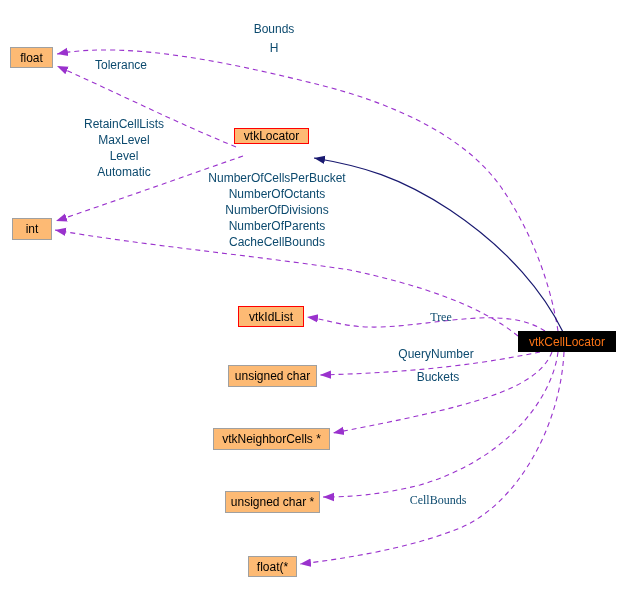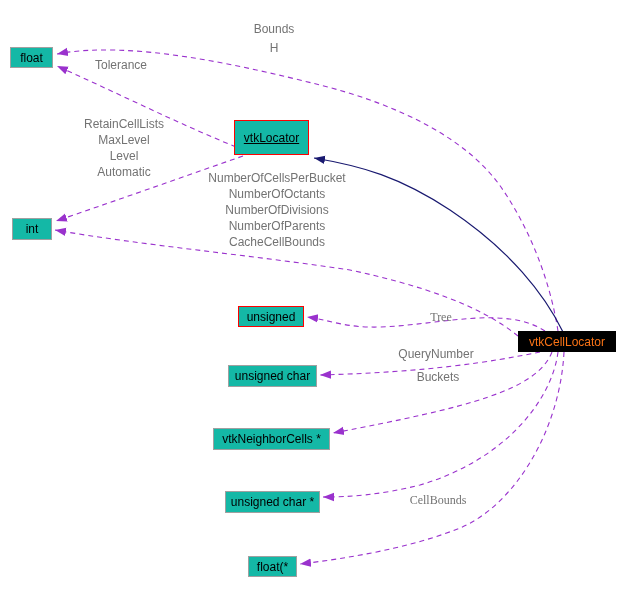--- a/index.html
+++ b/index.html
@@ -23,48 +23,48 @@
     stroke-dasharray: 5 4;
   }
   .edge-solid {
     fill: none;
     stroke: #191970;
     stroke-width: 1.2;
   }
   .node {
     position: absolute;
     box-sizing: border-box;
-    background: #14b8a6;
+    background: #fdba74;
     border: 1px solid #a0a0a0;
     color: #000000;
     font-size: 12px;
     line-height: 1;
     display: flex;
     align-items: center;
     justify-content: center;
     white-space: nowrap;
   }
   .node.red { border-color: #ff0000; }
   .node.black {
     background: #000000;
     border-color: #000000;
     color: #f97316;
   }
   .elabel {
     position: absolute;
-    color: #737373;
+    color: #0c4a6e;
     font-size: 12px;
     line-height: 16px;
     text-align: center;
     white-space: pre-line;
   }
   
   #n-float          { left: 10px;  top: 47px;  width: 43px;  height: 21px; }
   #n-int            { left: 12px;  top: 218px; width: 40px;  height: 22px; }
-  #n-vtklocator     { left: 234px; top: 120px; width: 75px;  height: 35px; text-decoration: underline; }
+  #n-vtklocator     { left: 234px; top: 128px; width: 75px;  height: 16px; }
   #n-vtkidlist      { left: 238px; top: 306px; width: 66px;  height: 21px; }
   #n-uchar          { left: 228px; top: 365px; width: 89px;  height: 22px; }
   #n-vtkneighbor    { left: 213px; top: 428px; width: 117px; height: 22px; }
   #n-ucharptr       { left: 225px; top: 491px; width: 95px;  height: 22px; }
   #n-floatptr       { left: 248px; top: 556px; width: 49px;  height: 21px; }
   #n-vtkcelllocator { left: 518px; top: 331px; width: 98px;  height: 21px; }
   
   #l-bounds     { left: 234px; top: 20px;  width: 80px;  line-height: 19px; }
   #l-tolerance  { left: 95px;  top: 57px;  width: 60px;  text-align: left; }
   #l-retain     { left: 70px;  top: 116px; width: 108px; }
@@ -98,21 +98,21 @@
     <path class="edge-dashed" d="M545,331 C505,305 440,325 380,327 C345,328 330,320 307,317" marker-end="url(#m-purple)"></path>
     <path class="edge-dashed" d="M540,352 C490,362 430,372 320,375" marker-end="url(#m-purple)"></path>
     <path class="edge-dashed" d="M552,352 C537,390 470,407 333,433" marker-end="url(#m-purple)"></path>
     <path class="edge-dashed" d="M558,352 C552,400 505,460 420,485 C380,495 350,497 323,497" marker-end="url(#m-purple)"></path>
     <path class="edge-dashed" d="M564,352 C560,430 515,505 460,528 C410,548 350,558 300,564" marker-end="url(#m-purple)"></path>
   </svg>
 
   <div class="node" id="n-float">float</div>
   <div class="node" id="n-int">int</div>
   <div class="node red" id="n-vtklocator">vtkLocator</div>
-  <div class="node red" id="n-vtkidlist">unsigned</div>
+  <div class="node red" id="n-vtkidlist">vtkIdList</div>
   <div class="node" id="n-vtkneighbor">vtkNeighborCells *</div>
   <div class="node" id="n-uchar">unsigned char</div>
   <div class="node" id="n-ucharptr">unsigned char *</div>
   <div class="node" id="n-floatptr">float(*</div>
   <div class="node black" id="n-vtkcelllocator">vtkCellLocator</div>
 
   <div class="elabel" id="l-bounds">Bounds
 H</div>
   <div class="elabel" id="l-tolerance">Tolerance</div>
   <div class="elabel" id="l-numberof">NumberOfCellsPerBucket

